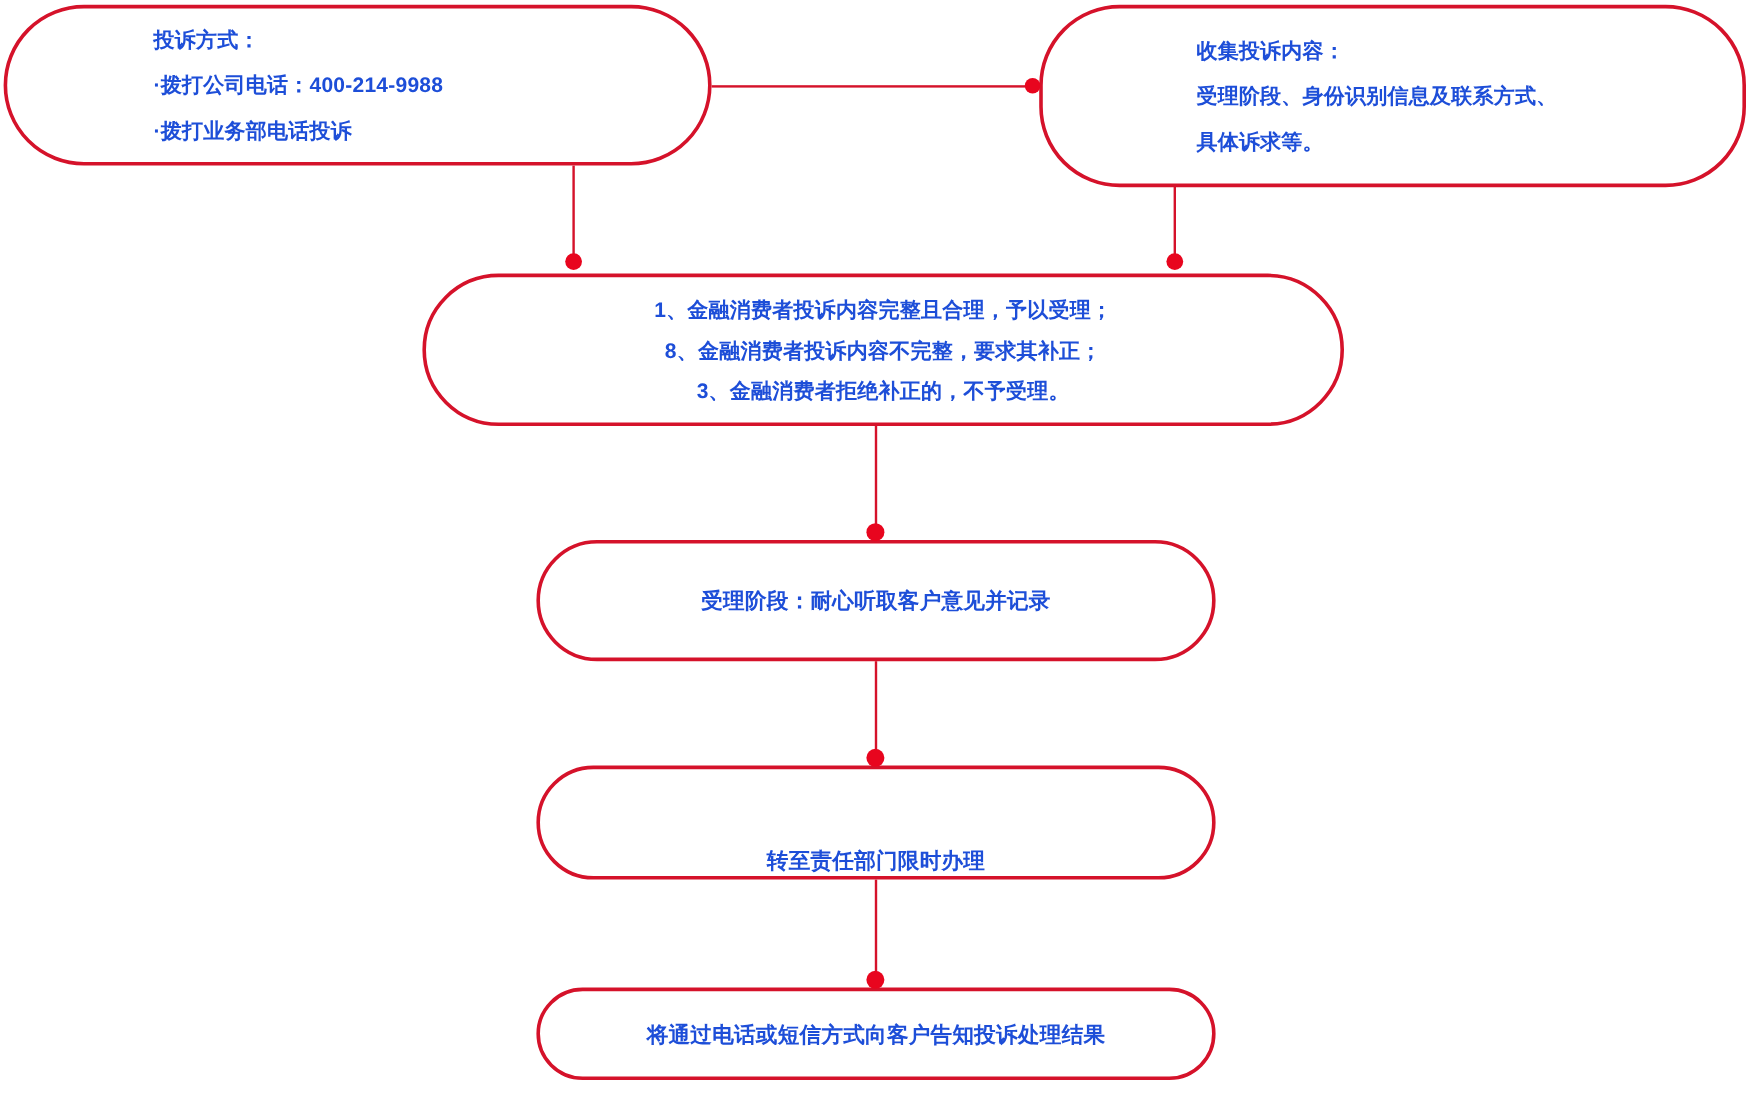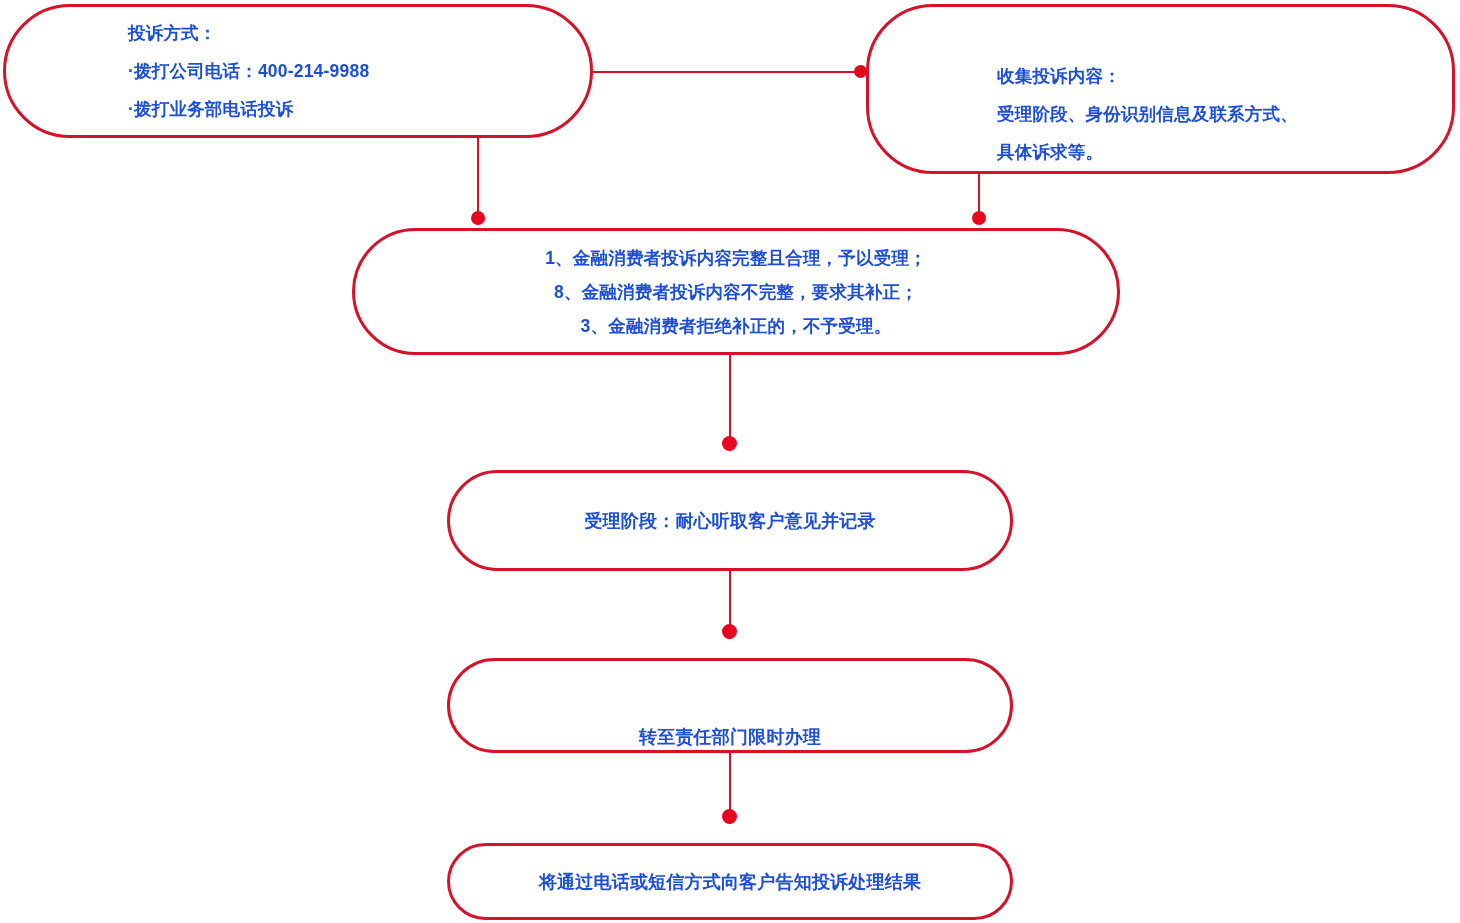--- a/index.html
+++ b/index.html
@@ -49,25 +49,24 @@
     font-size: 17.5px;
     line-height: 38px;
     text-align: left;
   }
 
   
   #node-collect {
     left: 866px;
     top: 4px;
     width: 589px;
-    height: 170px;
+    height: 152px;
     border-radius: 67px;
     align-items: flex-start;
     padding-left: 128px;
-    justify-content: flex-end;
   }
   #node-collect .node-text {
     font-size: 17.5px;
     line-height: 38px;
     text-align: left;
   }
 
   
   #node-rules {
     left: 352px;
@@ -84,21 +83,20 @@
     text-align: center;
   }
 
   
   .pill {
     left: 447px;
     width: 566px;
     border-radius: 52px;
     align-items: center;
     justify-content: center;
-    margin-top: 20px;
   }
   .pill .node-text {
     font-size: 18px;
     line-height: 26px;
     text-align: center;
   }
   #node-receive { top: 450px; height: 101px; }
   #node-transfer { top: 638px; height: 95px; justify-content: flex-end; }
   #node-notify   { top: 823px; height: 77px; }
 

